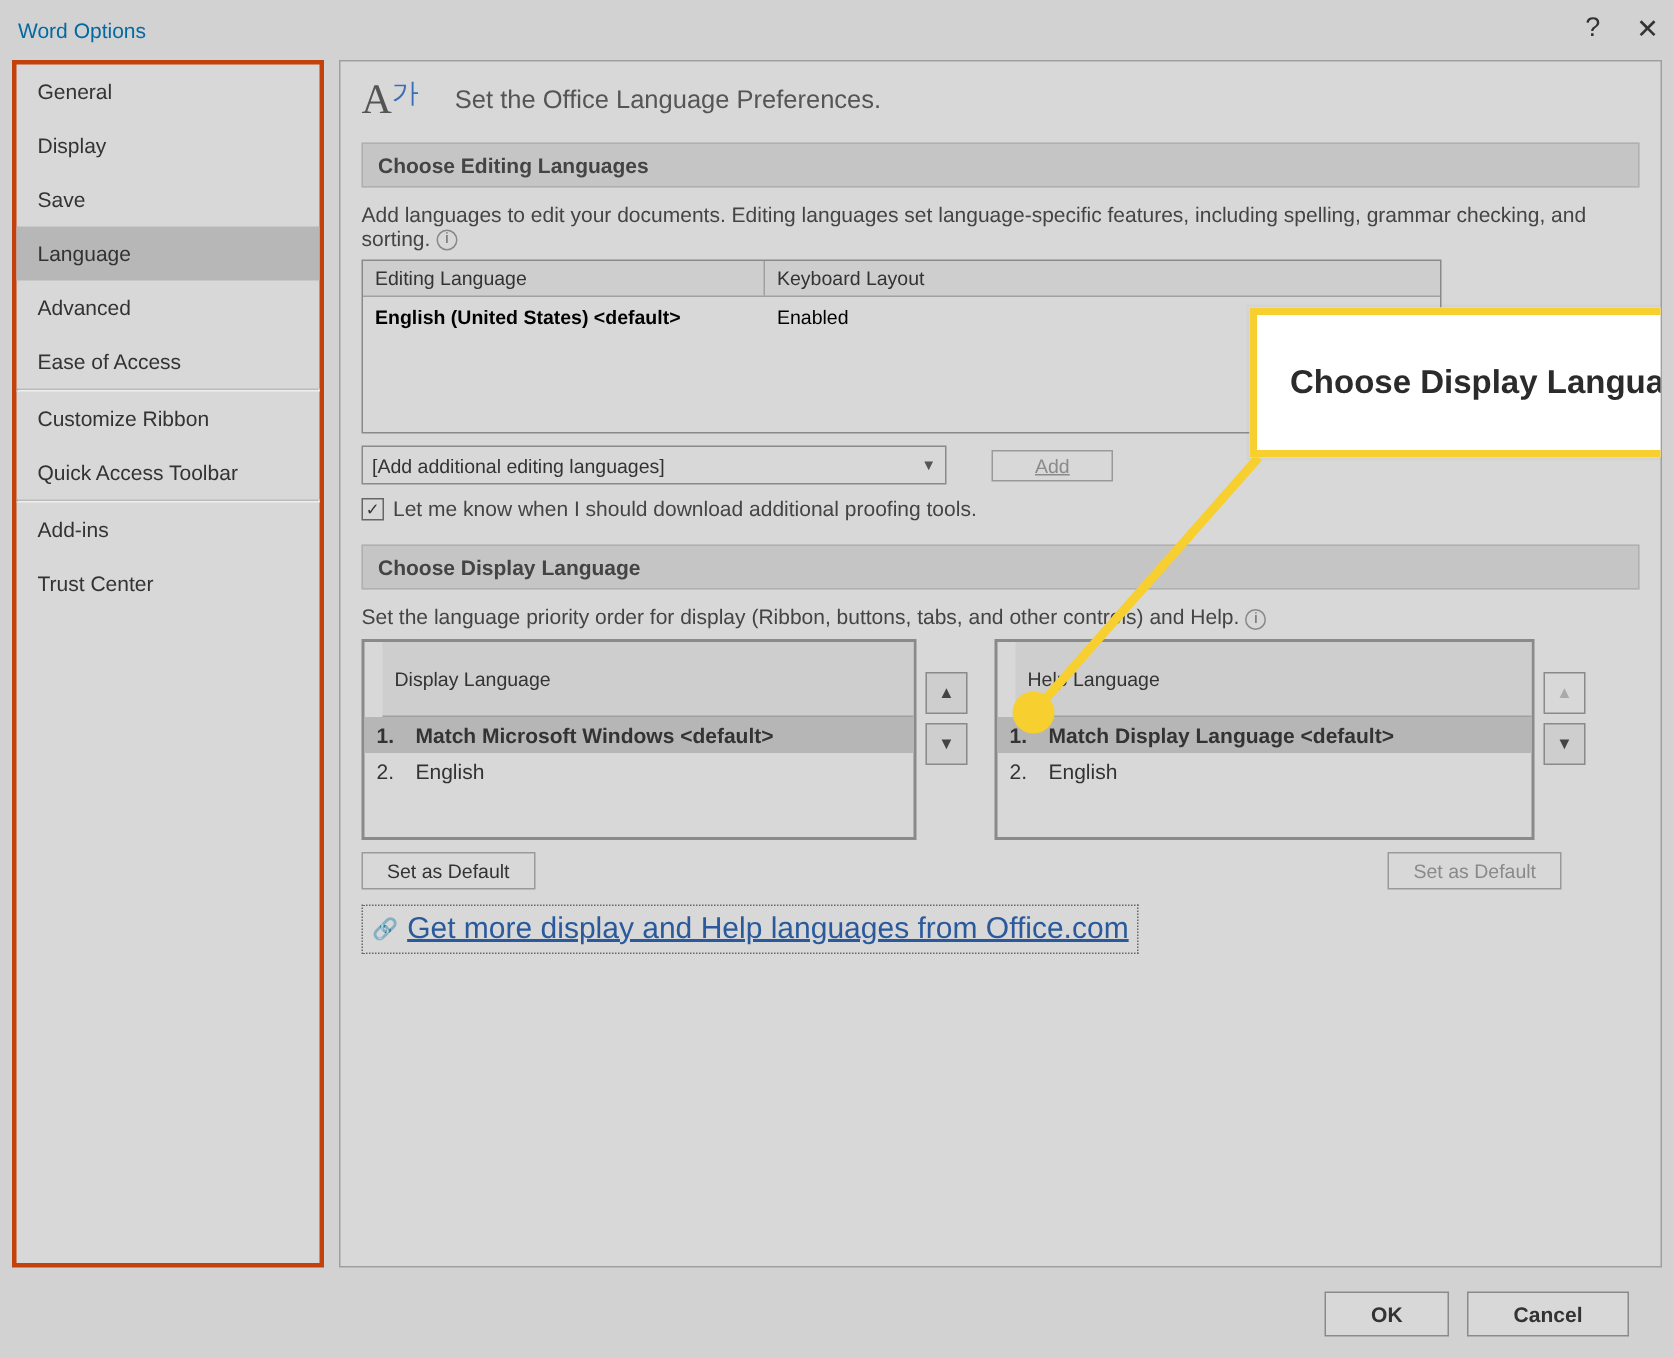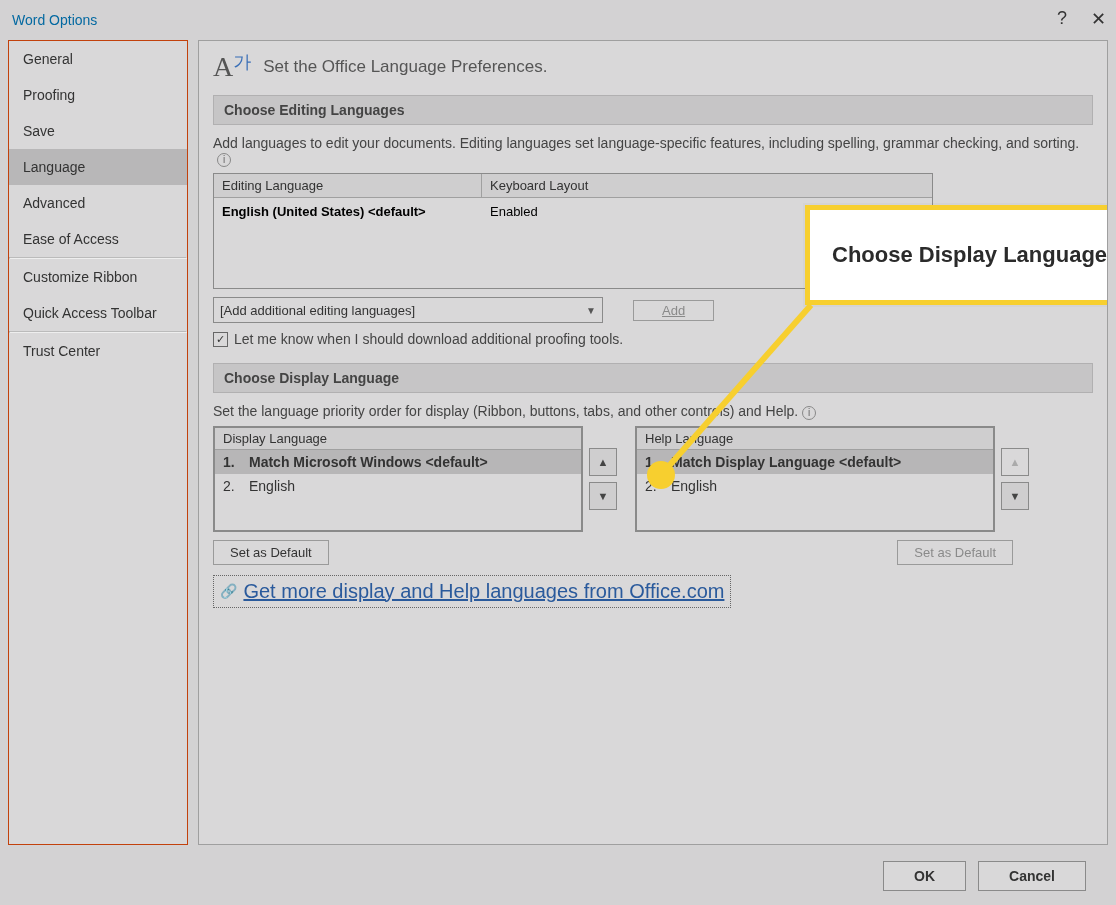--- a/index.html
+++ b/index.html
@@ -3,26 +3,26 @@
 <meta charset="utf-8">
 <style>
   * { box-sizing: border-box; font-family: "Segoe UI", Tahoma, sans-serif; }
   html, body { margin:0; padding:0; background:#d3d2d3; }
   .window { width:1116px; height:905px; background:#d3d2d3; position:relative; }
   .titlebar { height:40px; display:flex; align-items:center; padding:0 12px; }
   .titlebar .title { font-size:14px; color:#0369a1; }
   .title-icons { position:absolute; right:10px; top:8px; display:flex; gap:24px; }
   .title-icons .ico { font-size:18px; color:#333; cursor:pointer; }
   .body-area { position:absolute; left:8px; right:8px; top:40px; bottom:60px; display:flex; gap:10px; }
-  .sidebar { width:180px; border:1px solid #c2410c; background:#d9d8d9; }
+  .sidebar { width:208px; border:3px solid #c2410c; background:#d9d8d9; }
   .sidebar .item { padding:10px 14px; font-size:14px; color:#333; cursor:pointer; }
   .sidebar .item.selected { background:#b8b7b8; }
   .sidebar .sep { border-top:1px solid #bbb; margin:0; }
   .main { flex:1; border:1px solid #9f9f9f; background:#d9d8d9; padding:12px 14px; position:relative; overflow:hidden; }
-  .heading-row { display:flex; align-items:center; gap:12px; margin-bottom:14px; }
+  .heading-row { display:flex; align-items:center; gap:24px; margin-bottom:14px; }
   .lang-icon { font-family:"Times New Roman",serif; font-size:28px; color:#555; line-height:1; }
   .lang-icon sup { color:#3a6fb7; font-size:18px; vertical-align:top; }
   .heading-text { font-size:17px; color:#555; }
   .section-bar { background:#c6c5c6; border:1px solid #b1b0b1; padding:6px 10px; font-weight:600; font-size:14px; color:#444; margin-bottom:10px; }
   .desc { font-size:14px; color:#444; margin-bottom:6px; }
   .info-i { display:inline-block; width:14px; height:14px; border:1px solid #888; border-radius:50%; font-size:10px; line-height:12px; text-align:center; color:#666; margin-left:4px; vertical-align:middle; }
   .edit-table-wrap { position:relative; }
   .edit-table { border:1px solid #8a8a8a; width:720px; background:#d9d8d9; }
   .edit-table .hdr { display:flex; background:#cfcecf; border-bottom:1px solid #a0a0a0; }
   .edit-table .hdr .col { padding:4px 8px; font-size:13px; color:#333; border-right:1px solid #a0a0a0; }
@@ -36,21 +36,21 @@
   .add-row { display:flex; align-items:center; gap:30px; margin-top:8px; }
   .combo { border:1px solid #8a8a8a; background:#d9d8d9; width:390px; height:26px; display:flex; align-items:center; justify-content:space-between; padding:0 6px; font-size:13px; color:#333; }
   .combo .arrow { font-size:10px; color:#555; }
   .add-btn { border:1px solid #9a9a9a; padding:2px 28px; font-size:13px; color:#8a8a8a; background:#d9d8d9; text-decoration:underline; }
   .chk-row { display:flex; align-items:center; gap:6px; margin-top:8px; font-size:14px; color:#444; }
   .chk { width:15px; height:15px; border:1px solid #666; background:#d9d8d9; display:flex; align-items:center; justify-content:center; font-size:11px; color:#333; }
   .display-section { margin-top:16px; }
   .lists-row { display:flex; gap:18px; margin-top:6px; }
   .list-col { display:flex; gap:6px; }
   .list-box { border:2px solid #8a8a8a; width:370px; background:#d9d8d9; }
-  .list-box .lhdr { background:#cfcecf; border-bottom:1px solid #a0a0a0; padding:3px 8px; font-size:13px; color:#333; }
+  .list-box .lhdr { background:#cfcecf; border-bottom:1px solid #a0a0a0; padding:17px 8px; font-size:13px; color:#333;margin-left:12px; }
   .list-box .litem { padding:4px 8px; font-size:14px; color:#333; display:flex; gap:10px; }
   .list-box .litem.sel { background:#b7b6b7; font-weight:600; }
   .list-box .litem .num { width:16px; }
   .list-body { height:80px; }
   .arrow-btns { display:flex; flex-direction:column; gap:6px; margin-top:22px; }
   .arrow-btn { width:28px; height:28px; border:1px solid #8a8a8a; background:#cfcecf; display:flex; align-items:center; justify-content:center; font-size:11px; color:#444; cursor:pointer; }
   .arrow-btn.disabled { color:#aaa; background:#d9d8d9; }
   .default-btns-row { display:flex; justify-content:space-between; margin-top:8px; }
   .link-row { margin-top:10px; border:1px dotted #666; display:inline-flex; align-items:center; gap:6px; padding:4px 6px; }
   .link-row a { color:#2a5a9c; font-size:20px; text-decoration:underline; }
@@ -72,29 +72,30 @@
     <span class="title">Word Options</span>
     <div class="title-icons">
       <span class="ico">?</span>
       <span class="ico">✕</span>
     </div>
   </div>
 
   <div class="body-area">
     <div class="sidebar">
       <div class="item">General</div>
-      <div class="item">Proofing</div>
+      <div class="item">Display</div>
       <div class="item">Save</div>
       <div class="item selected">Language</div>
       <div class="item">Advanced</div>
       <div class="item">Ease of Access</div>
       <hr class="sep">
       <div class="item">Customize Ribbon</div>
       <div class="item">Quick Access Toolbar</div>
       <hr class="sep">
+      <div class="item">Add-ins</div>
       <div class="item">Trust Center</div>
     </div>
 
     <div class="main">
       <div class="heading-row">
         <span class="lang-icon">A<sup>가</sup></span>
         <span class="heading-text">Set the Office Language Preferences.</span>
       </div>
 
       <div class="section-bar">Choose Editing Languages</div>

